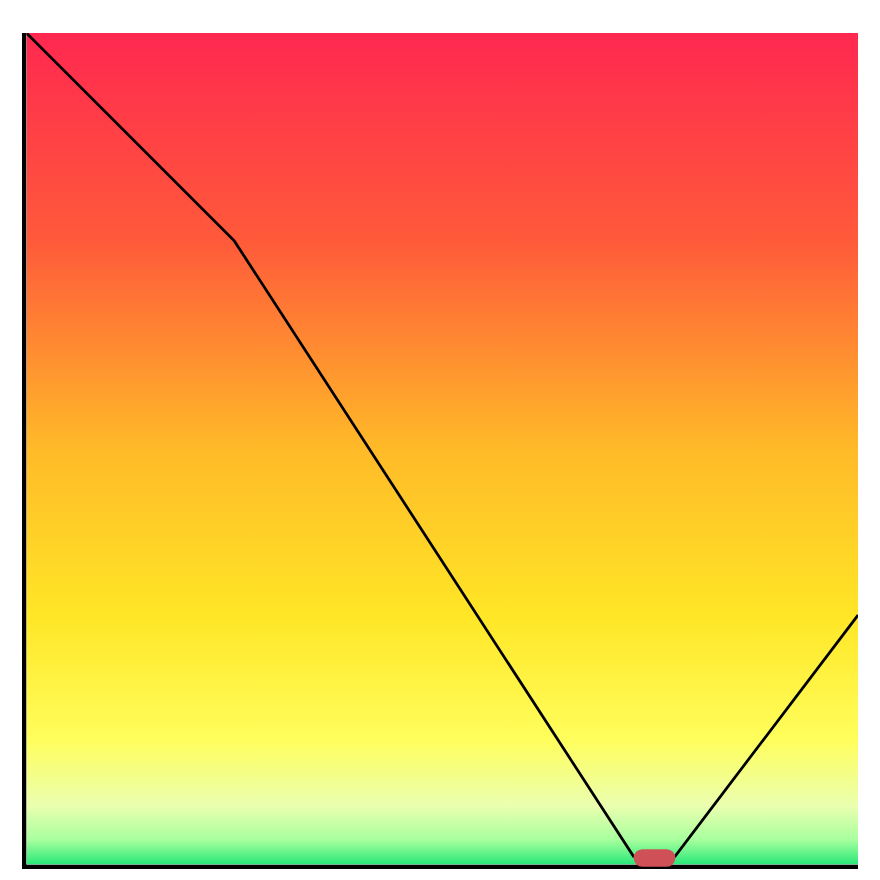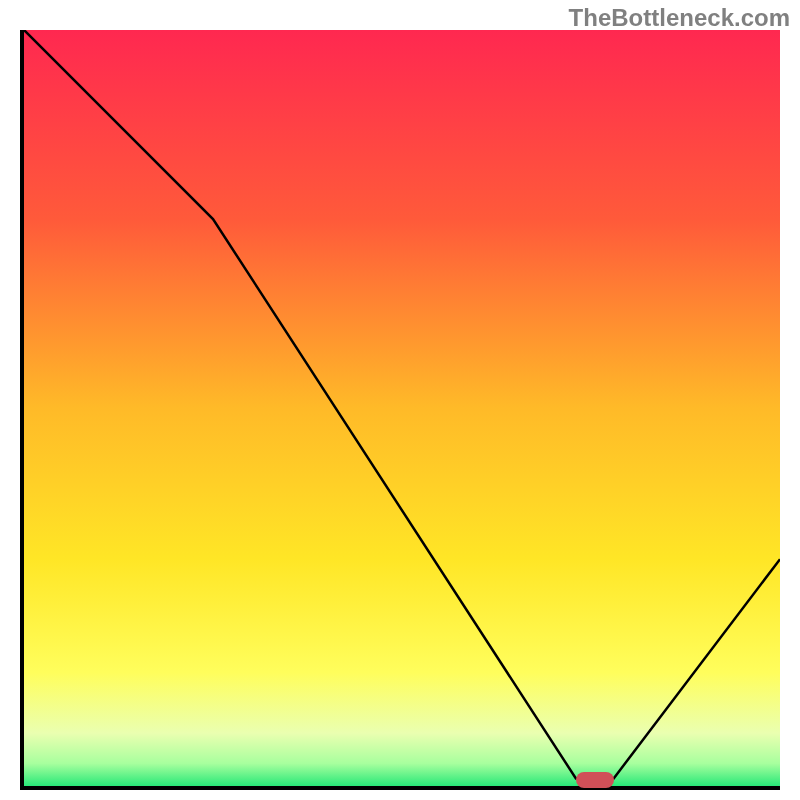--- a/index.html
+++ b/index.html
@@ -52,21 +52,20 @@
   .marker {
     position: absolute;
     background: #d05058;
     border-radius: 8px;
   }
 </style>
 </head>
 <body>
 
 <div class="container">
-  <div class="watermark">TheBottleneck.com</div>
   <div class="plot-area">
     <svg class="gradient-bg" viewBox="0 0 756 756" preserveAspectRatio="none">
       <defs>
         <linearGradient id="bg-grad" x1="0%" y1="0%" x2="0%" y2="100%">
         <stop offset="0%" stop-color="#ff2850"></stop>
             <stop offset="25%" stop-color="#ff5a3a"></stop>
             <stop offset="50%" stop-color="#ffba28"></stop>
             <stop offset="70%" stop-color="#ffe626"></stop>
             <stop offset="85%" stop-color="#fffe5c"></stop>
             <stop offset="93%" stop-color="#eaffb0"></stop>

